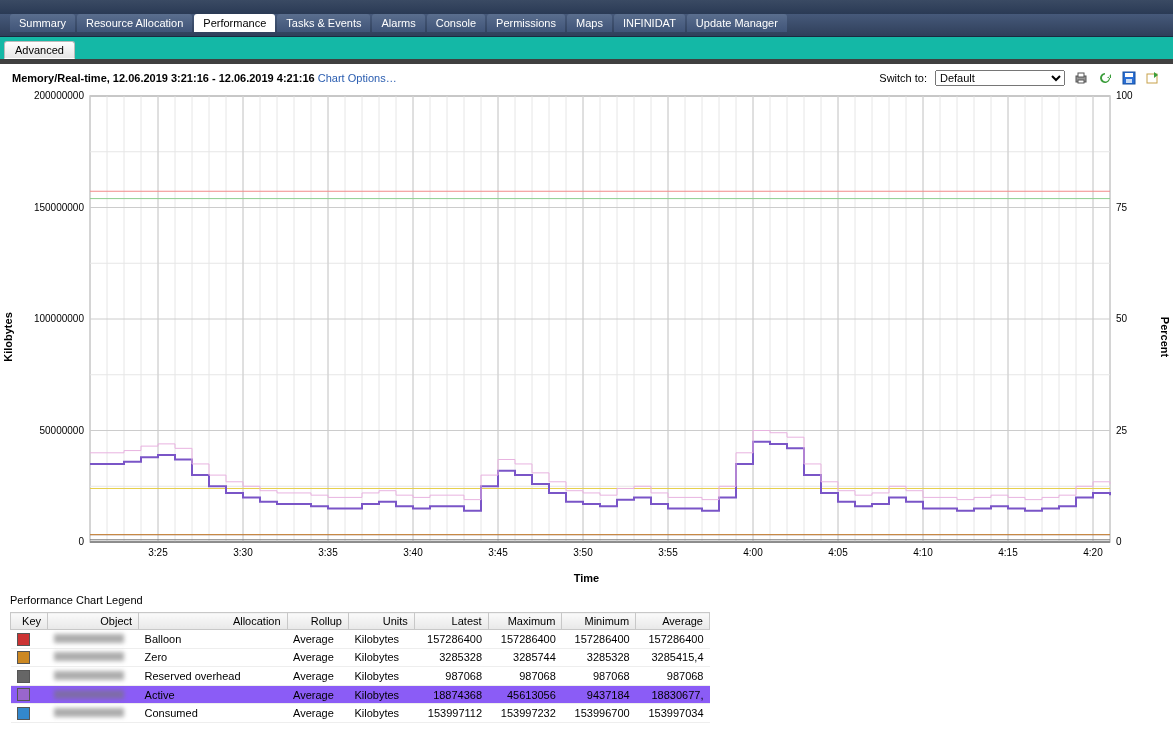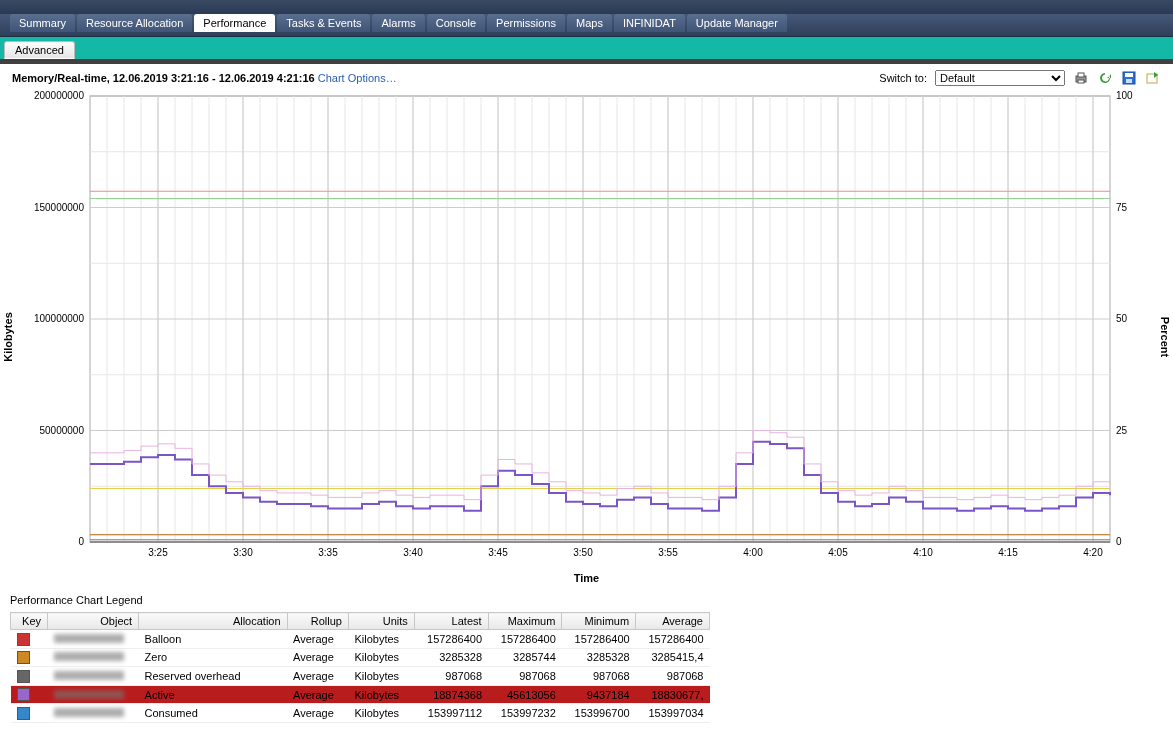--- a/index.html
+++ b/index.html
@@ -21,21 +21,21 @@
 svg{display:block}
 .axis-label-left{position:absolute;left:-22px;top:50%;transform:translate(-50%,-50%) rotate(-90deg);font-weight:bold;font-size:11px}
 .axis-label-right{position:absolute;right:-22px;top:50%;transform:translate(50%,-50%) rotate(90deg);font-weight:bold;font-size:11px}
 .axis-label-bottom{text-align:center;font-weight:bold;font-size:11px;margin-top:2px}
 .legend-title{font-weight:normal;font-size:11px;margin:10px 10px 6px 10px}
 .legend{border-collapse:collapse;font-size:11px;margin:0 10px;width:700px}
 .legend th{background:linear-gradient(#fafafa,#e8e8e8);border:1px solid #c8c8c8;padding:2px 6px;font-weight:normal;text-align:right}
 .legend th.r{text-align:right}
 .legend td{border-bottom:1px solid #eee;padding:2px 6px}
 .legend td.r{text-align:right}
-.legend tr.sel td{background:#b91c1c}
+.legend tr.sel td{background:#8b5cf6}
 .sw{width:11px;height:11px;border:1px solid #555;display:inline-block;vertical-align:middle}
 .legend td.obj{color:#a9a9a9;font-style:normal}
 .blur{filter:blur(2px);opacity:.6;display:inline-block;width:70px;height:9px;background:#777}
 </style>
 </head>
 <body>
 
 <div class="topbar"></div>
 
 <div class="tabs-row" id="tabs">

